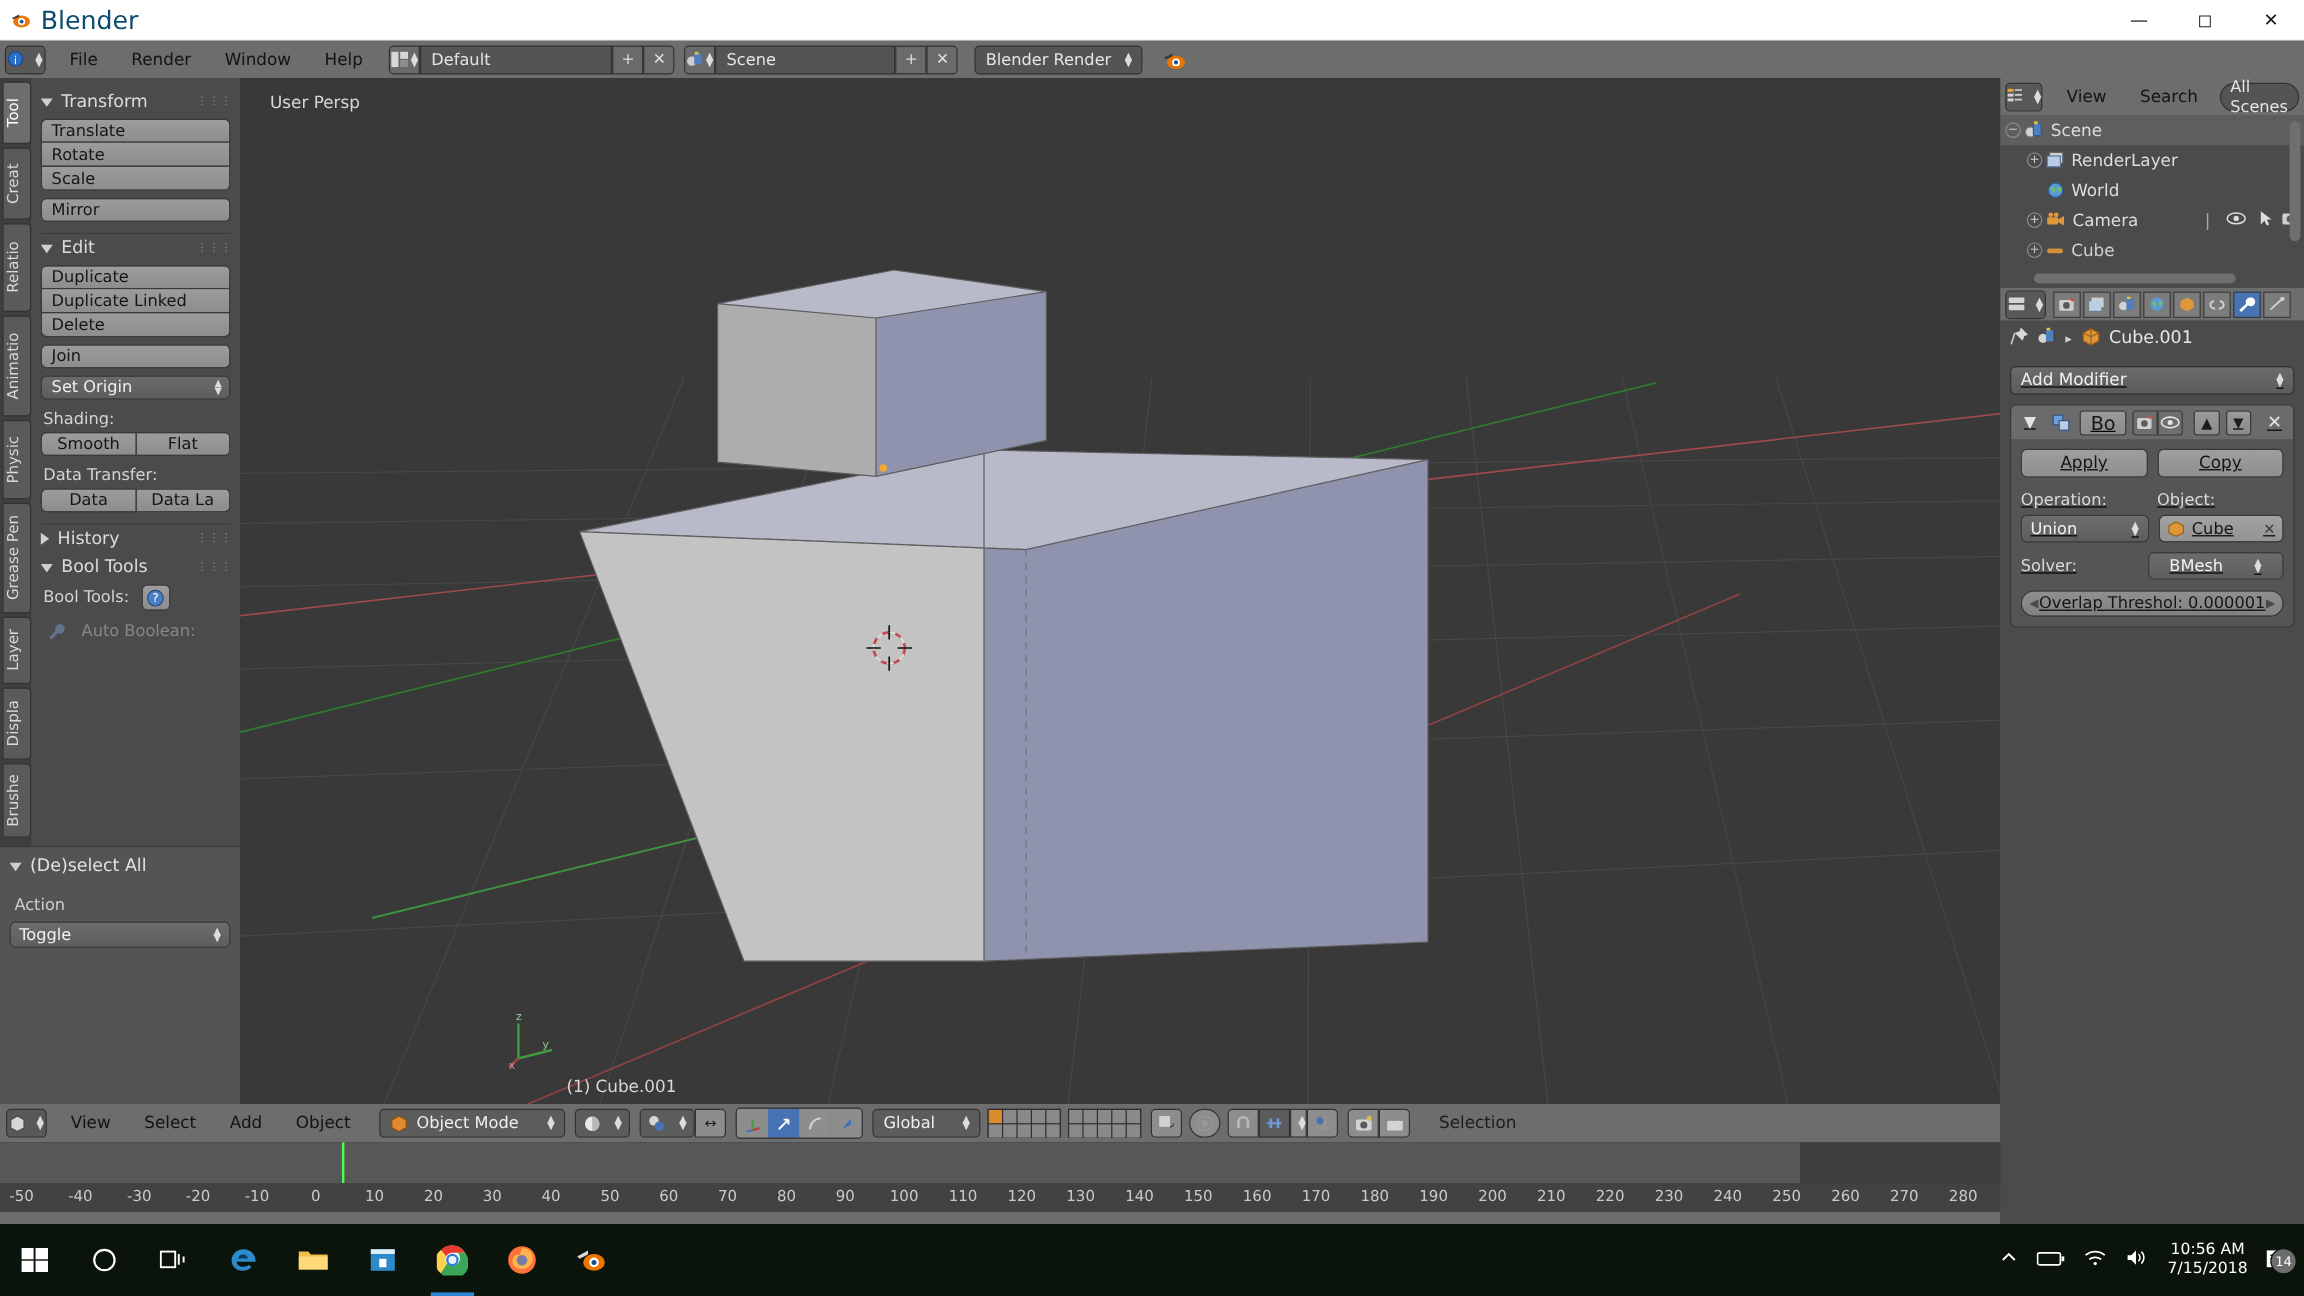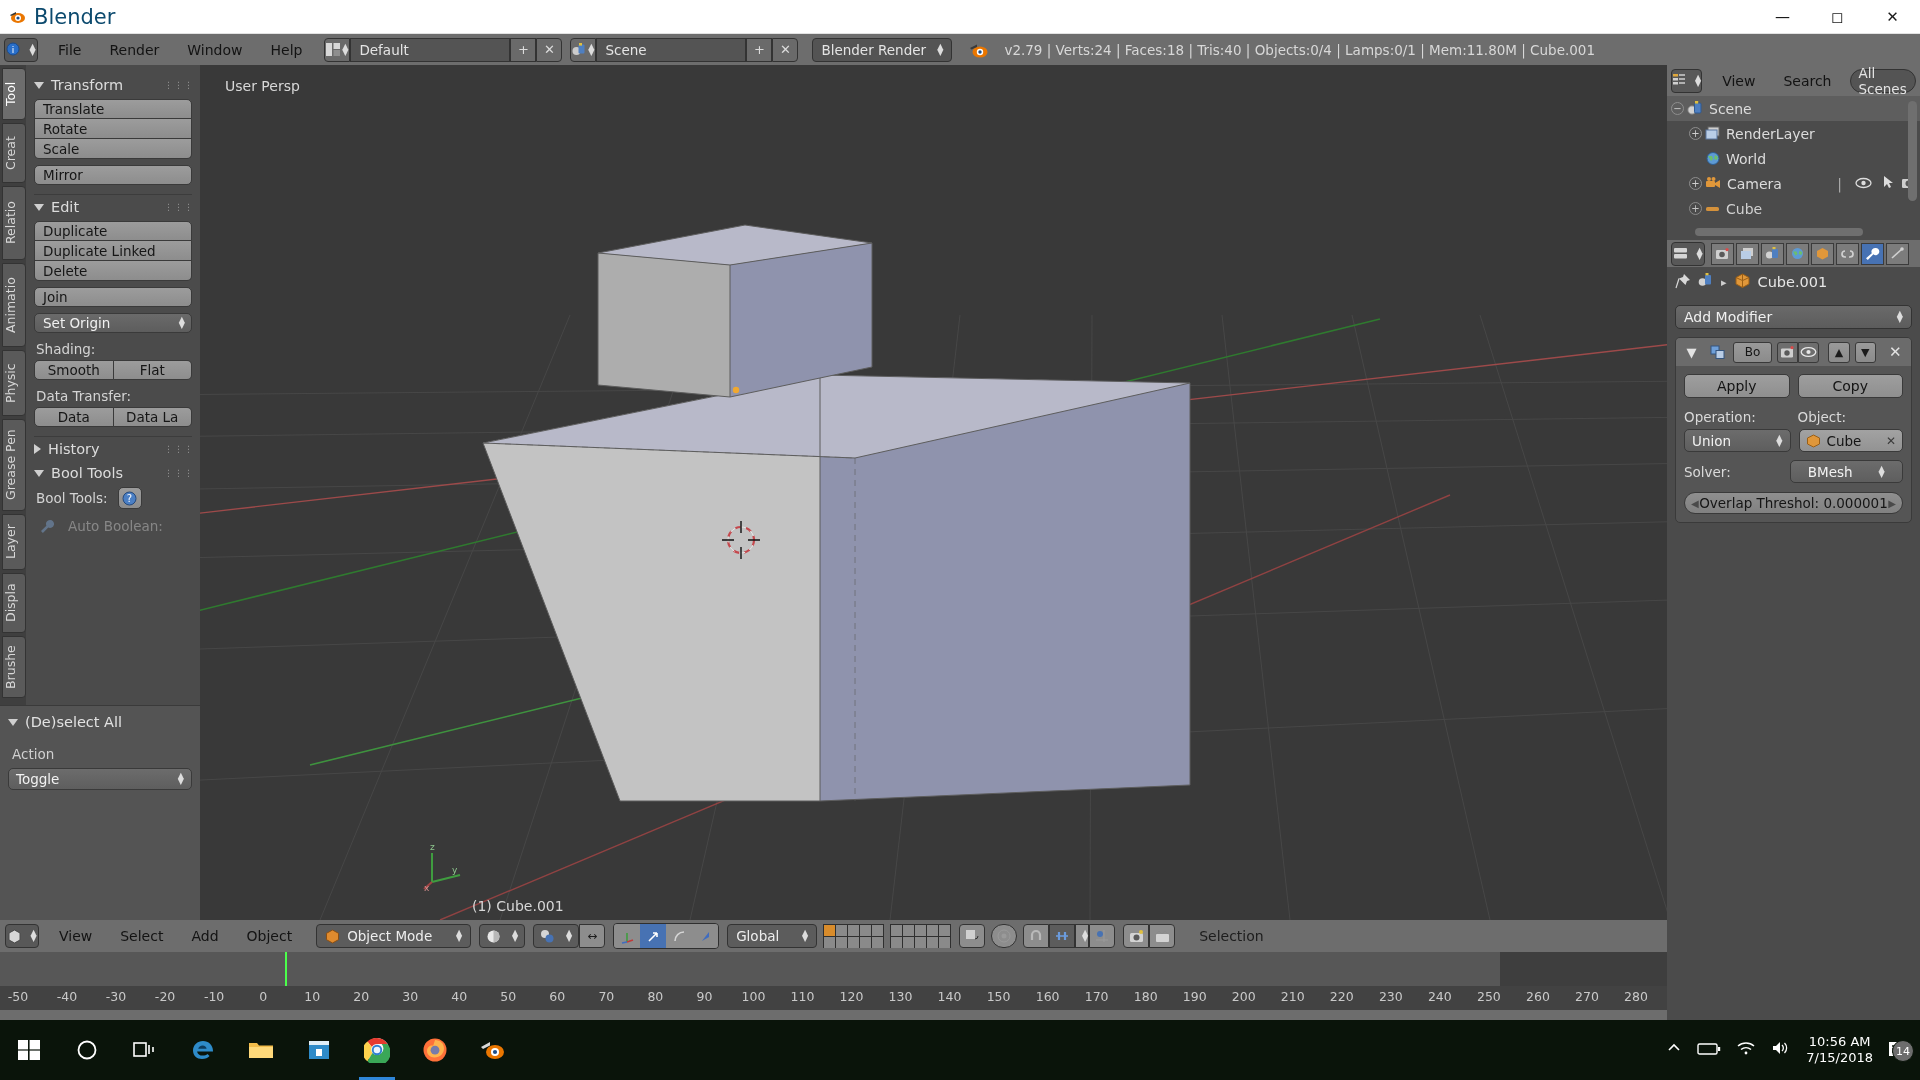--- a/index.html
+++ b/index.html
@@ -161,36 +161,36 @@
 
   #props { position:absolute; left:0; top:175px; width:253px; height:814px;
            background:#4b4b4b; }
   #props-hdr { height:27px; background:#6d6d6d; display:flex; align-items:center;
                padding:0 4px; gap:2px; }
   .ptab { width:23px; height:22px; background:#7c7c7c; border:1px solid #3b3b3b;
           display:flex; align-items:center; justify-content:center; font-size:11px; }
   .ptab.active { background:#4772b3; }
   #breadcrumb { height:30px; display:flex; align-items:center; gap:7px;
                 padding-left:8px; color:#e6e6e6; font-size:14.5px; }
-  #mod-area { padding:8px 8px 0 8px; }
+  #mod-area { padding:8px 8px 0 8px;text-decoration:underline; }
   .addmod { height:24px; background:linear-gradient(#6a6a6a,#5c5c5c);
             border:1px solid #333; border-radius:5px; color:#f0f0f0; font-size:14px;
             display:flex; align-items:center; justify-content:space-between;
             padding:0 8px; }
   .modbox { margin-top:8px; border:1px solid #3a3a3a; border-radius:5px;
             background:#555; overflow:hidden; }
   .mod-top { height:28px; background:#6b6b6b; display:flex; align-items:center;
              padding:0 5px; gap:5px; }
   .mini { width:22px; height:21px; border:1px solid #3a3a3a; border-radius:3px;
           background:linear-gradient(#9a9a9a,#8b8b8b); display:flex;
           align-items:center; justify-content:center; font-size:11px; color:#1c1c1c; }
   .mini.flat { background:none; border:none; color:#e3e3e3; font-size:13px; }
   .mod-name { width:40px; height:21px; background:linear-gradient(#9a9a9a,#8b8b8b);
               border:1px solid #3a3a3a; border-radius:3px; color:#151515;
-              font-size:12px; display:flex; align-items:center; justify-content:center; }
+              font-size:16px; display:flex; align-items:center; justify-content:center; }
   .mod-body { padding:8px; }
   .row2 { display:flex; gap:8px; }
   .bigbtn { flex:1; height:24px; background:linear-gradient(#9e9e9e,#8f8f8f);
             border:1px solid #3a3a3a; border-radius:5px; color:#141414;
             font-size:14px; display:flex; align-items:center; justify-content:center; }
   .flabel { color:#dadada; font-size:13.5px; }
   .drop { height:23px; background:linear-gradient(#6c6c6c,#5e5e5e);
           border:1px solid #3a3a3a; border-radius:5px; color:#f2f2f2;
           font-size:13.5px; display:flex; align-items:center;
           justify-content:space-between; padding:0 7px; }
@@ -286,21 +286,20 @@
     </span>
 
     <span class="sq-ico" style="margin-left:16px">
       <svg width="20" height="18" viewBox="0 0 20 18">
         <ellipse cx="11" cy="11" rx="7.5" ry="5.5" fill="#ea7600"></ellipse>
         <circle cx="11" cy="11" r="3.2" fill="#fff"></circle>
           <circle cx="11" cy="11" r="1.7" fill="#1c4e8a"></circle>
         <path d="M1 7 L8 3.5 L8 6 L2.5 8.5 Z" fill="#3a3a3a"></path>
       </svg>
     </span>
-    <span id="versioninfo">v2.79 | Verts:24 | Faces:18 | Tris:40 | Objects:0/4 | Lamps:0/1 | Mem:11.80M | Cube.001</span>
   </div>
 
   <div id="body">
 
     <div id="toolshelf">
       <div id="tabstrip">
         <div class="vtab active" style="height:52px">Tool</div>
         <div class="vtab" style="height:60px">Creat</div>
         <div class="vtab" style="height:74px">Relatio</div>
         <div class="vtab" style="height:84px">Animatio</div>

